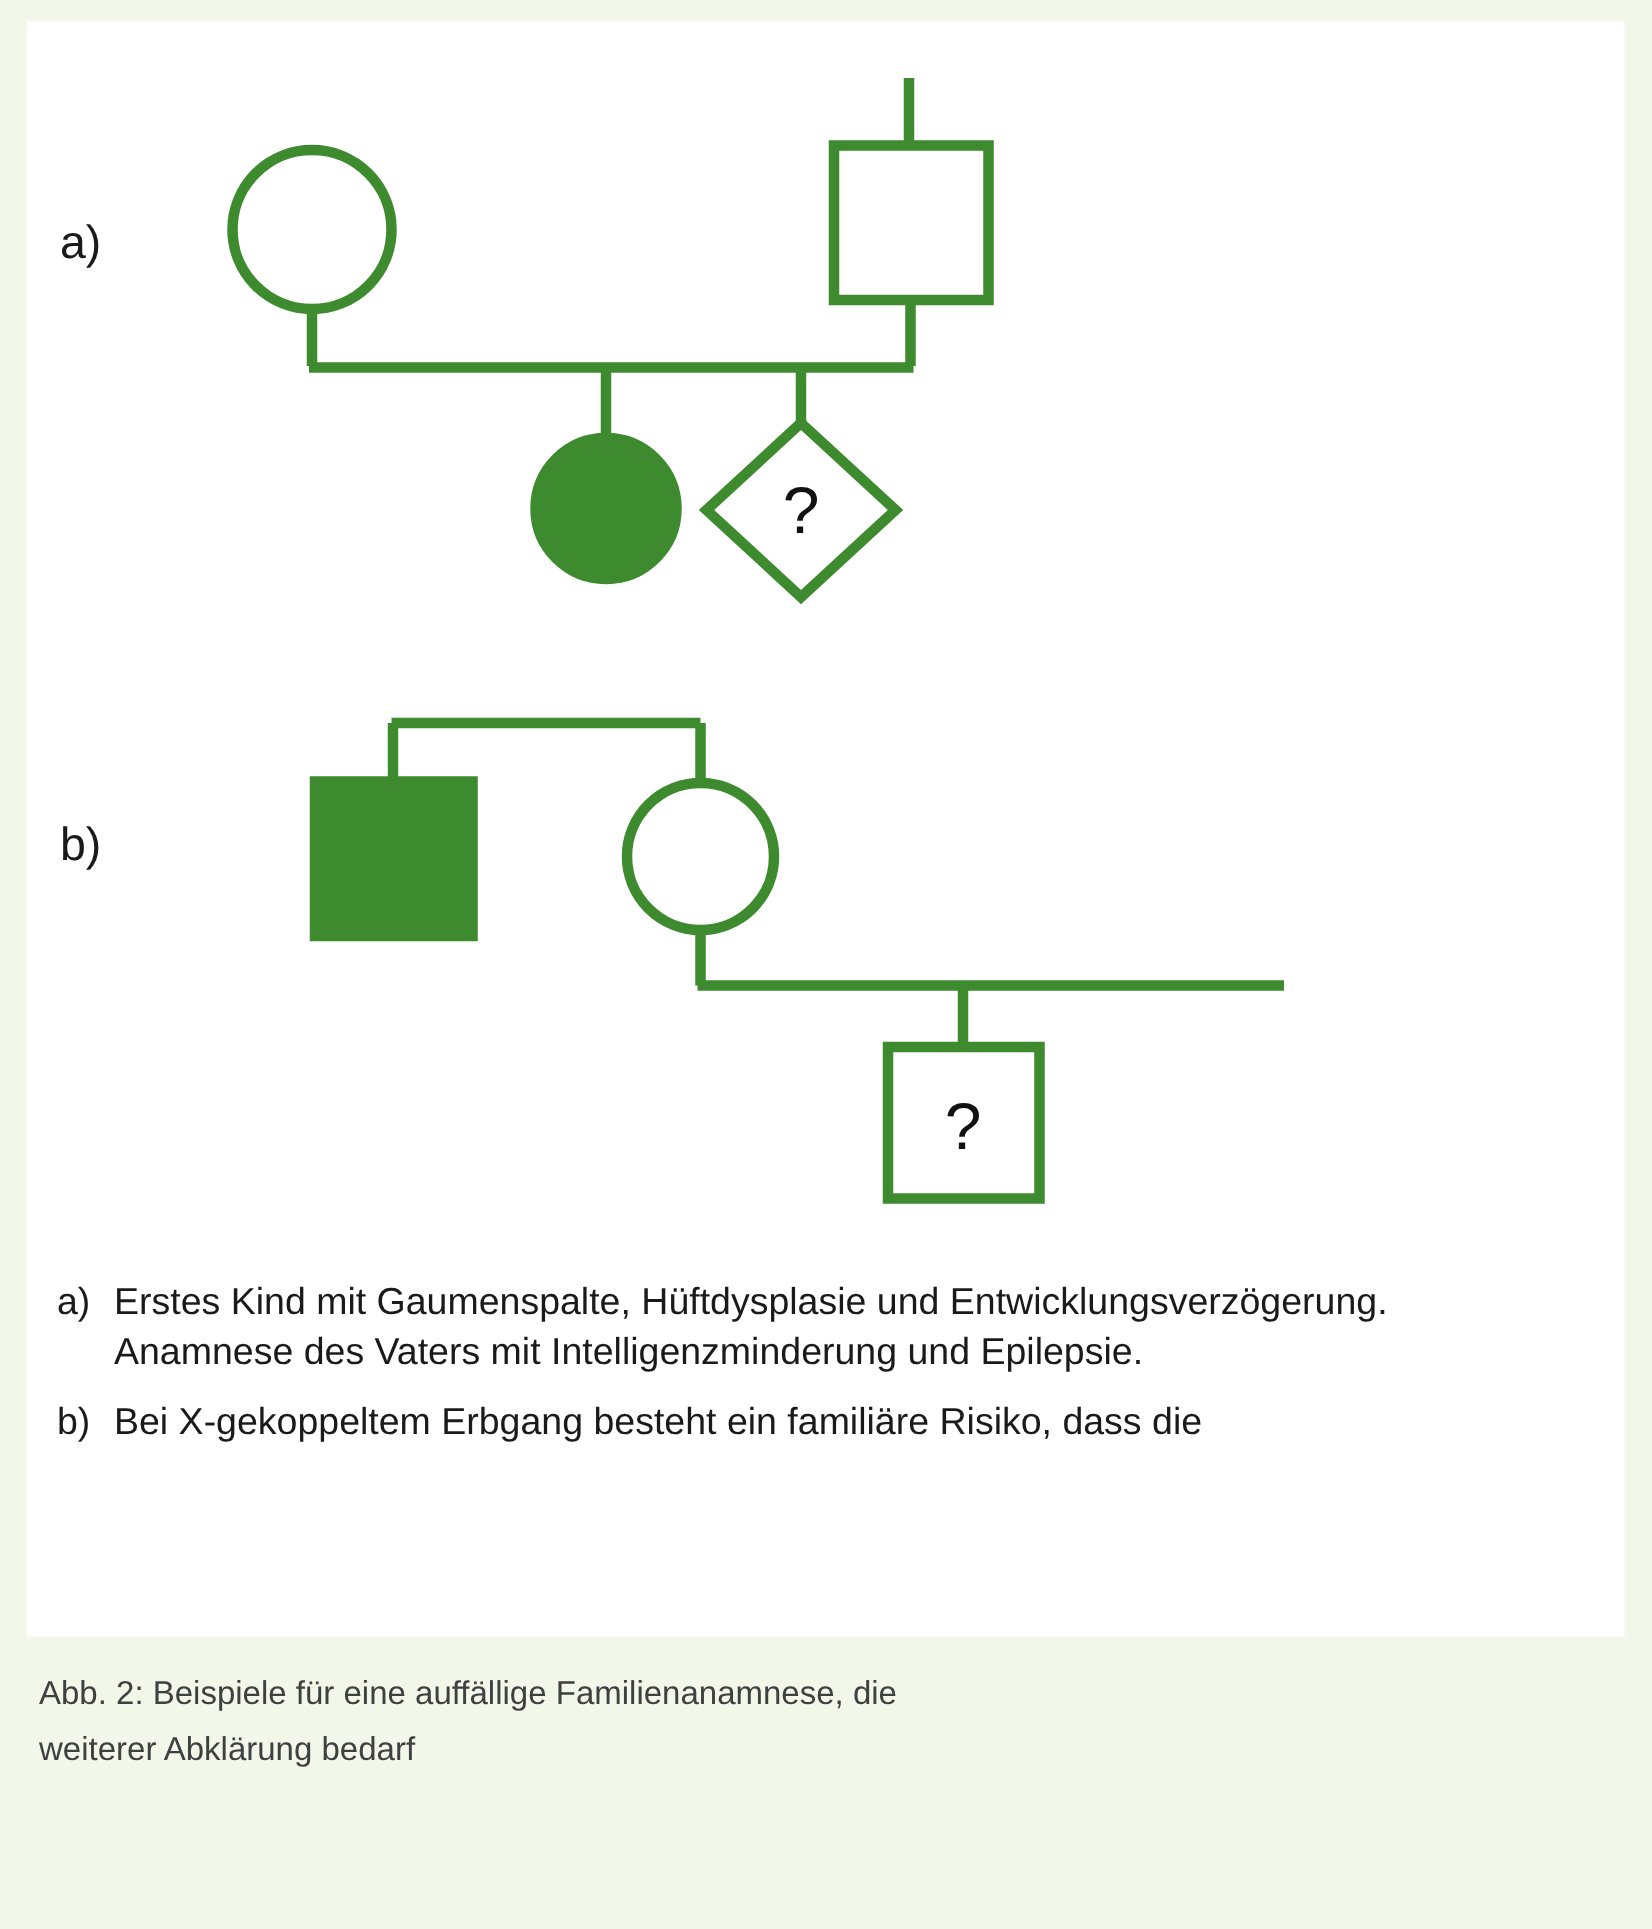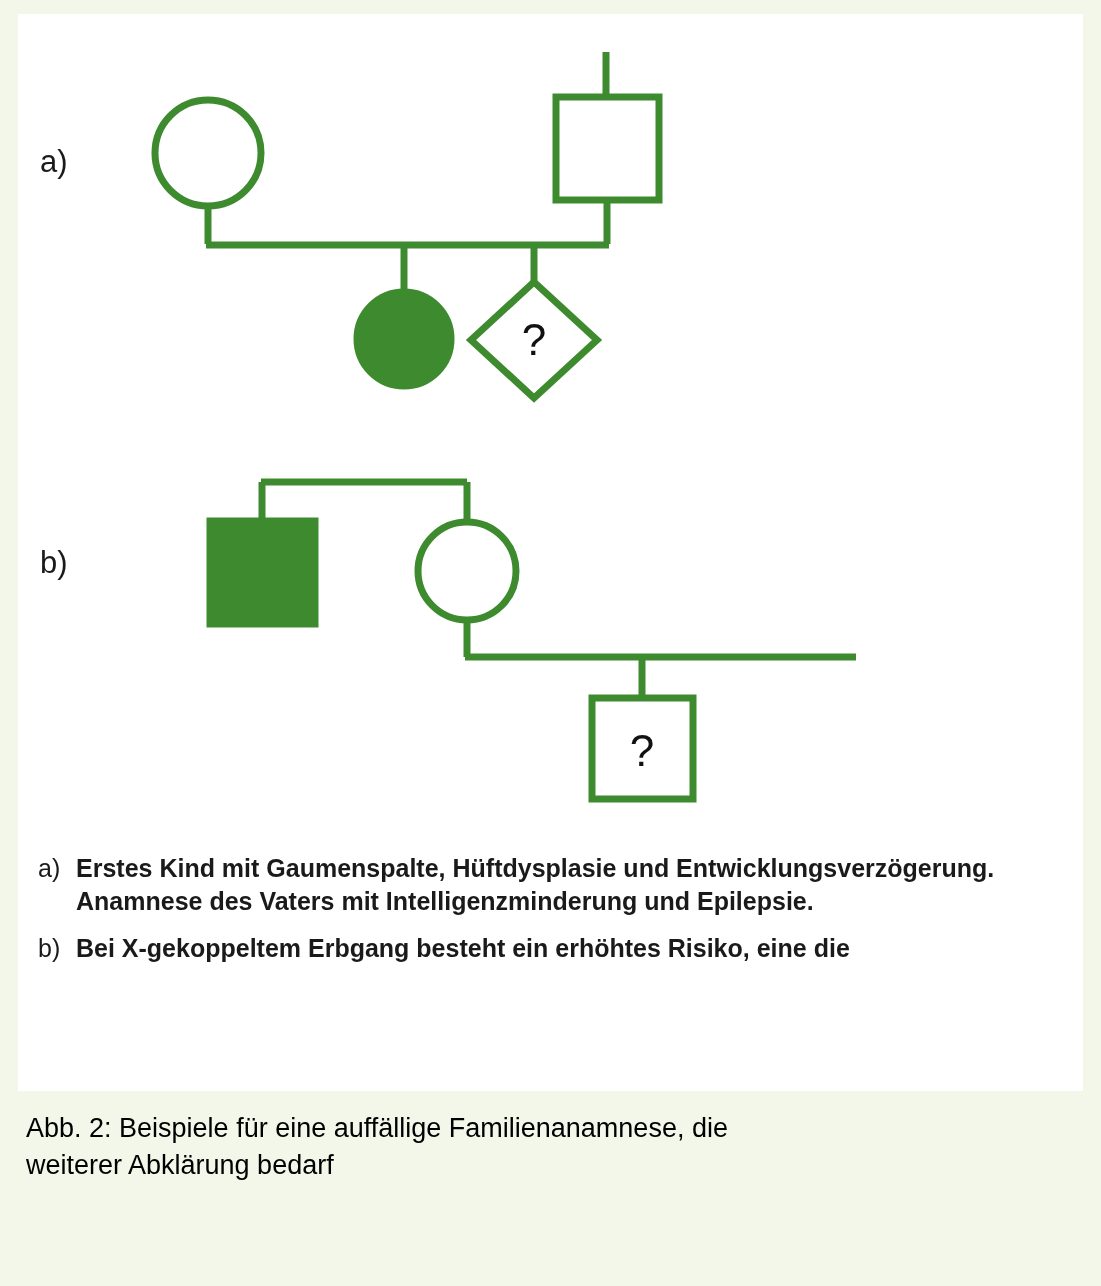--- a/index.html
+++ b/index.html
@@ -58,32 +58,31 @@
     width: 38px;
     flex: 0 0 38px;
     font-size: 25px;
     color: #1a1a1a;
     line-height: 33px;
   }
   .caption-lines {
     font-size: 25px;
     color: #1a1a1a;
     line-height: 33px;
-    font-weight: bold;
   }
   .caption-lines div { white-space: nowrap; }
 
   #figure-caption {
     position: absolute;
     left: 26px;
     top: 1110px;
     width: 1000px;
-    font-size: 27px;
+    font-size: 22px;
     line-height: 37px;
-    color: #000000;
+    color: #404040;
   }
   #figure-caption div { white-space: nowrap; }
   svg { display: block; }
 </style>
 </head>
 <body>
 
 <div id="page">
 
   <div id="figure-card">
@@ -145,21 +144,21 @@
         <div class="caption-marker">a)</div>
         <div class="caption-lines">
           <div>Erstes Kind mit Gaumenspalte, Hüftdysplasie und Entwicklungsverzögerung.</div>
           <div>Anamnese des Vaters mit Intelligenzminderung und Epilepsie.</div>
         </div>
       </div>
 
       <div class="caption-item">
         <div class="caption-marker">b)</div>
         <div class="caption-lines">
-          <div>Bei X-gekoppeltem Erbgang besteht ein erhöhtes Risiko, eine die</div>
+          <div>Bei X-gekoppeltem Erbgang besteht ein familiäre Risiko, dass die</div>
         </div>
       </div>
 
     </div>
   </div>
 
   <div id="figure-caption">
     <div>Abb. 2: Beispiele für eine auffällige Familienanamnese, die</div>
     <div>weiterer Abklärung bedarf</div>
   </div>

